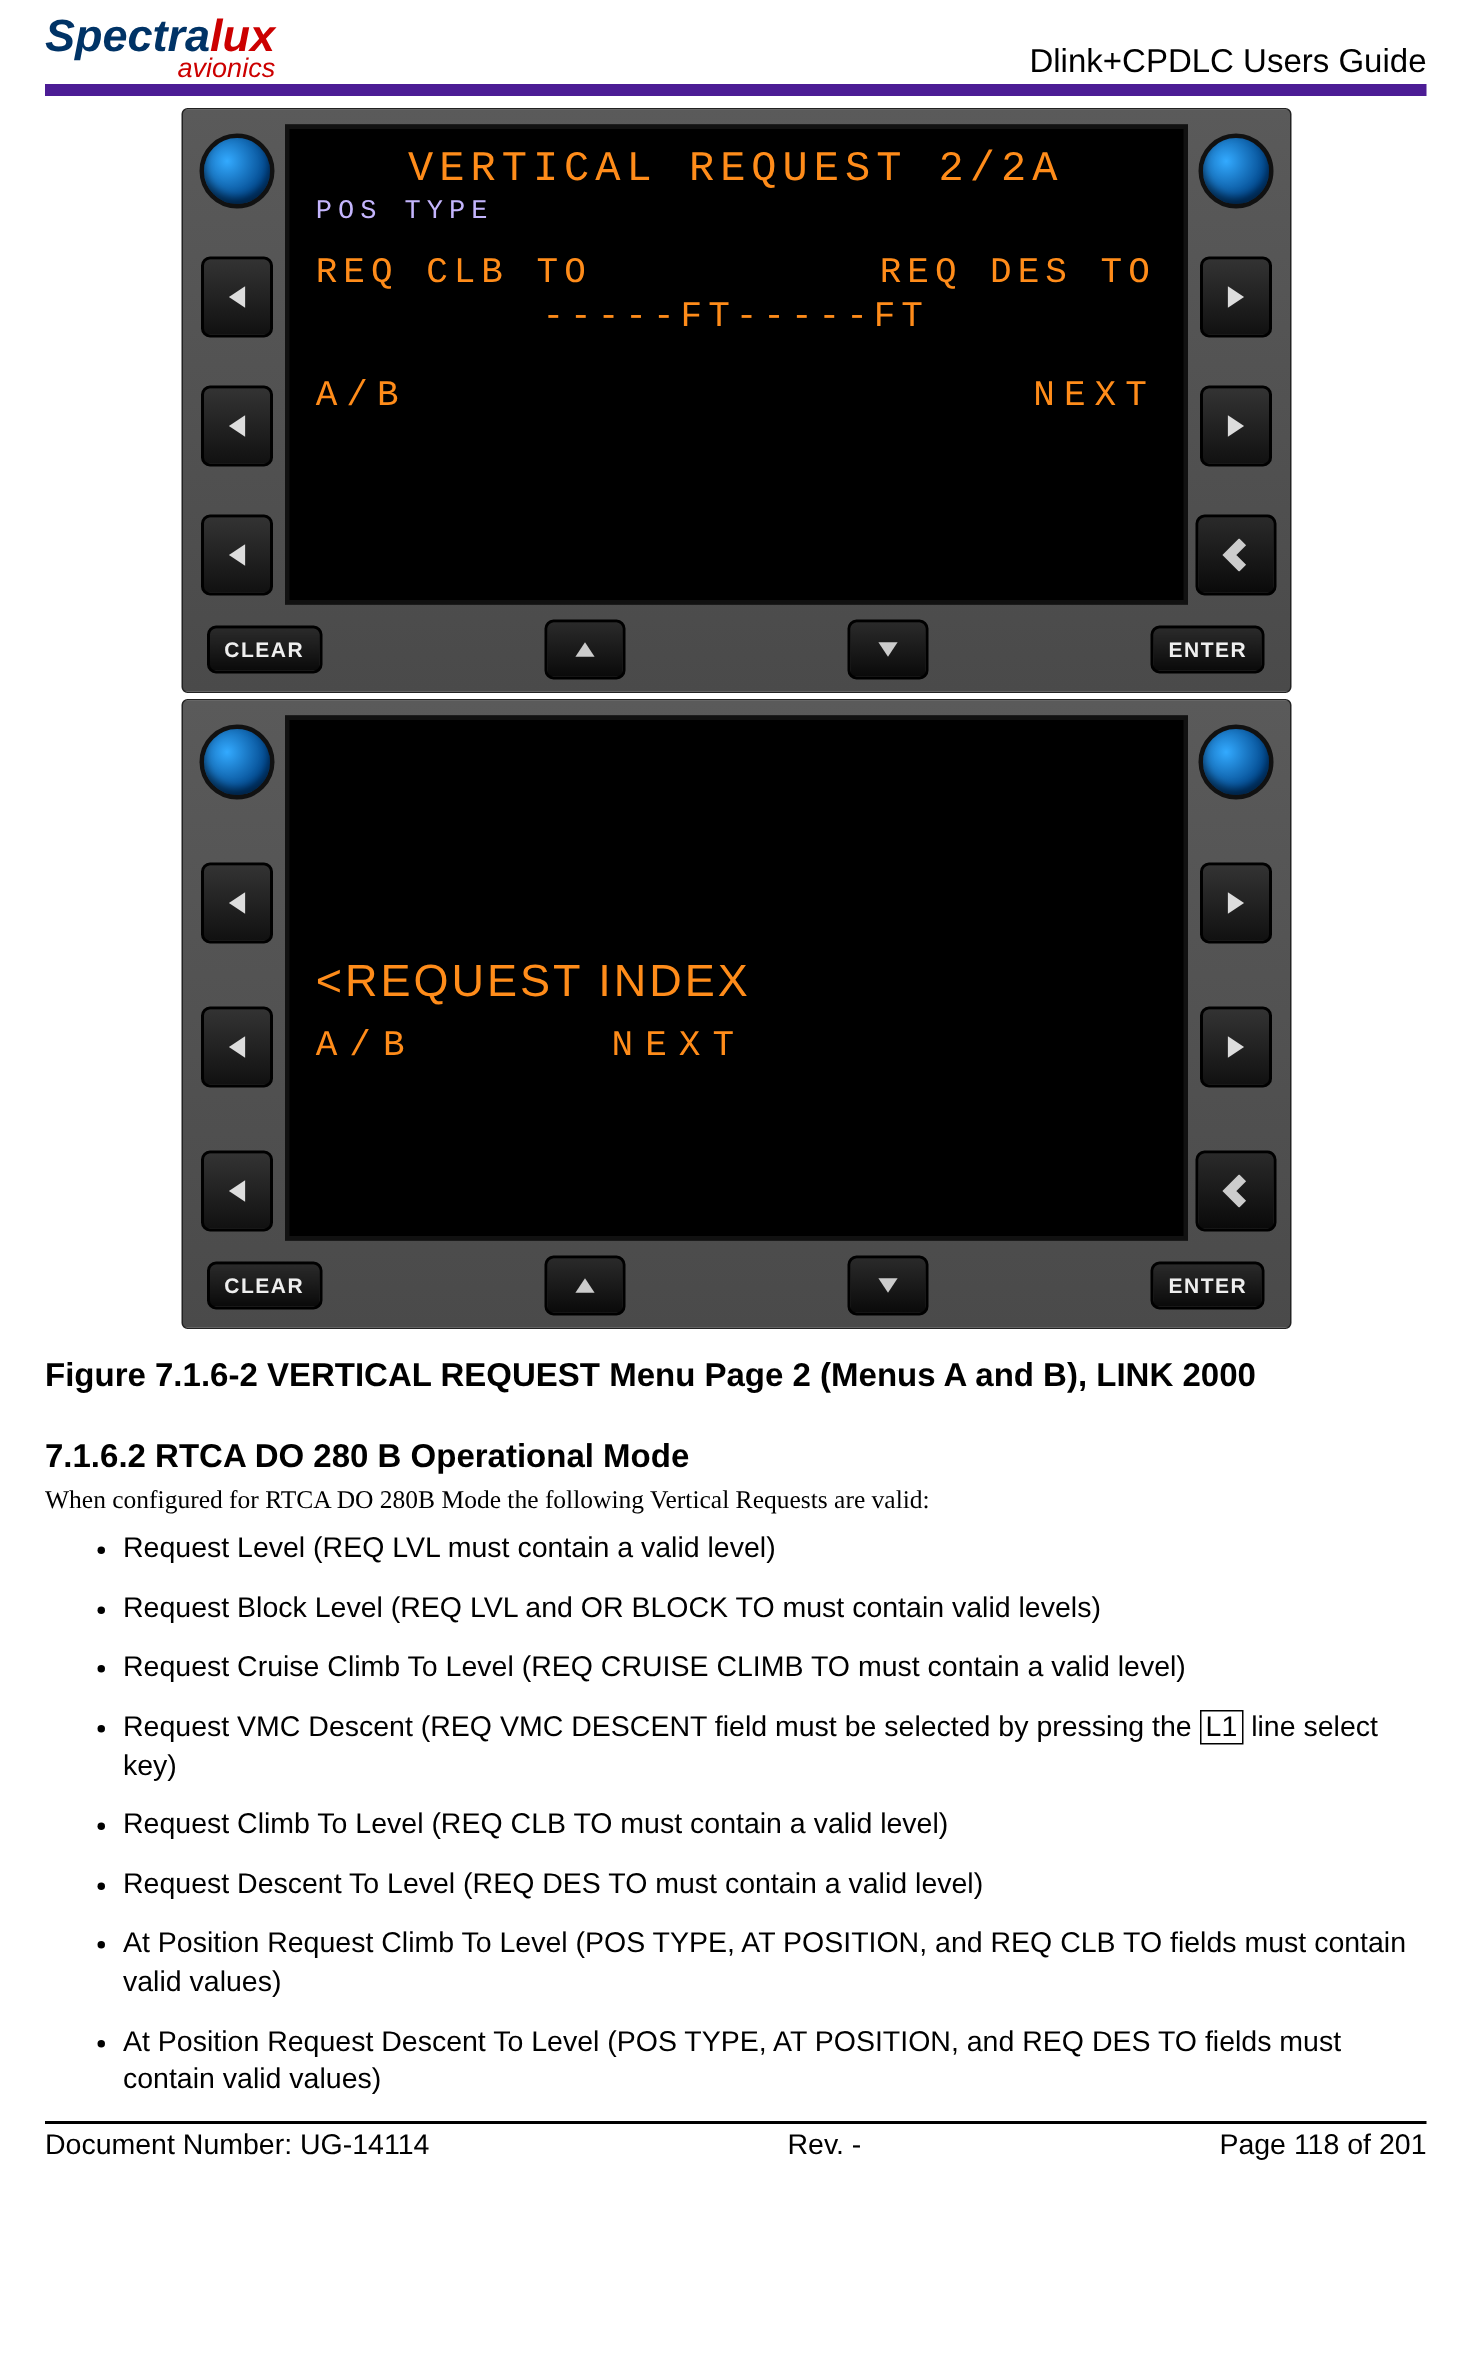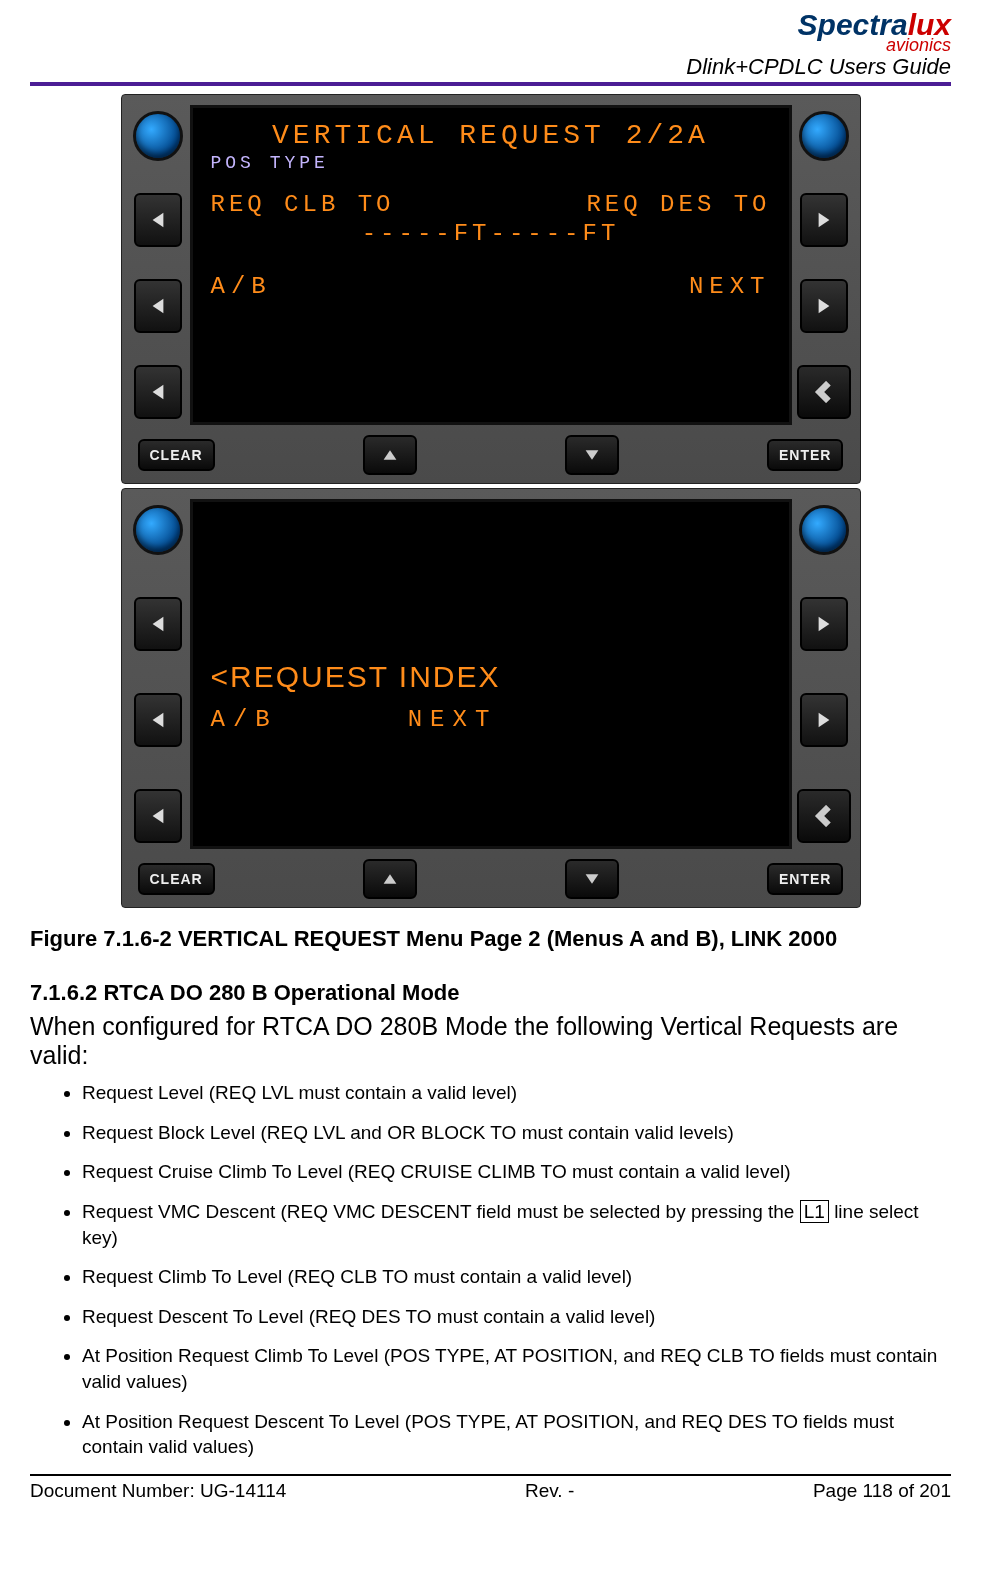--- a/index.html
+++ b/index.html
@@ -9,24 +9,23 @@
     background: #fff;
     width: 981px;
   }
   .page {
     padding: 10px 30px 10px 30px;
   }
   .header-row {
     display: flex;
     justify-content: space-between;
     align-items: flex-end;
-    border-bottom: 4px solid #4c1d95;
+    border-bottom: 8px solid #4c1d95;
     padding-bottom: 2px;
     margin-bottom: 8px;
-    flex-direction: column;
   }
   .logo {
     display: flex;
     flex-direction: column;
     line-height: 1;
   }
   .logo-main {
     font-size: 30px;
     font-weight: bold;
     font-style: italic;
@@ -36,21 +35,20 @@
   .logo-sub {
     font-size: 18px;
     font-style: italic;
     color: #cc0000;
     text-align: right;
     margin-top: -4px;
   }
   .doc-title {
     font-size: 22px;
     color: #000;
-    font-style: italic;
   }
   .mcdu-wrap {
     display:flex;
     justify-content:center;
     margin: 4px 0;
   }
   .mcdu {
     width: 740px;
     background: linear-gradient(#5a5a5a,#4a4a4a);
     border:1px solid #222;
@@ -138,22 +136,23 @@
     font-size:22px;
     font-weight:bold;
     margin:18px 0 28px 0;
   }
   .section-heading {
     font-size:22px;
     font-weight:bold;
     margin: 8px 0 6px 0;
   }
   .body-text {
-    font-size:25px;
+    font-size:17px;
     margin:4px 0 8px 0;
+    font-family:Liberation Serif, serif;
   }
   ul.bullets {
     margin:0; padding:0 0 0 52px;
   }
   ul.bullets li {
     font-size:19px;
     margin:10px 0 14px 0;
     padding-right:10px;
     line-height:1.35;
   }

